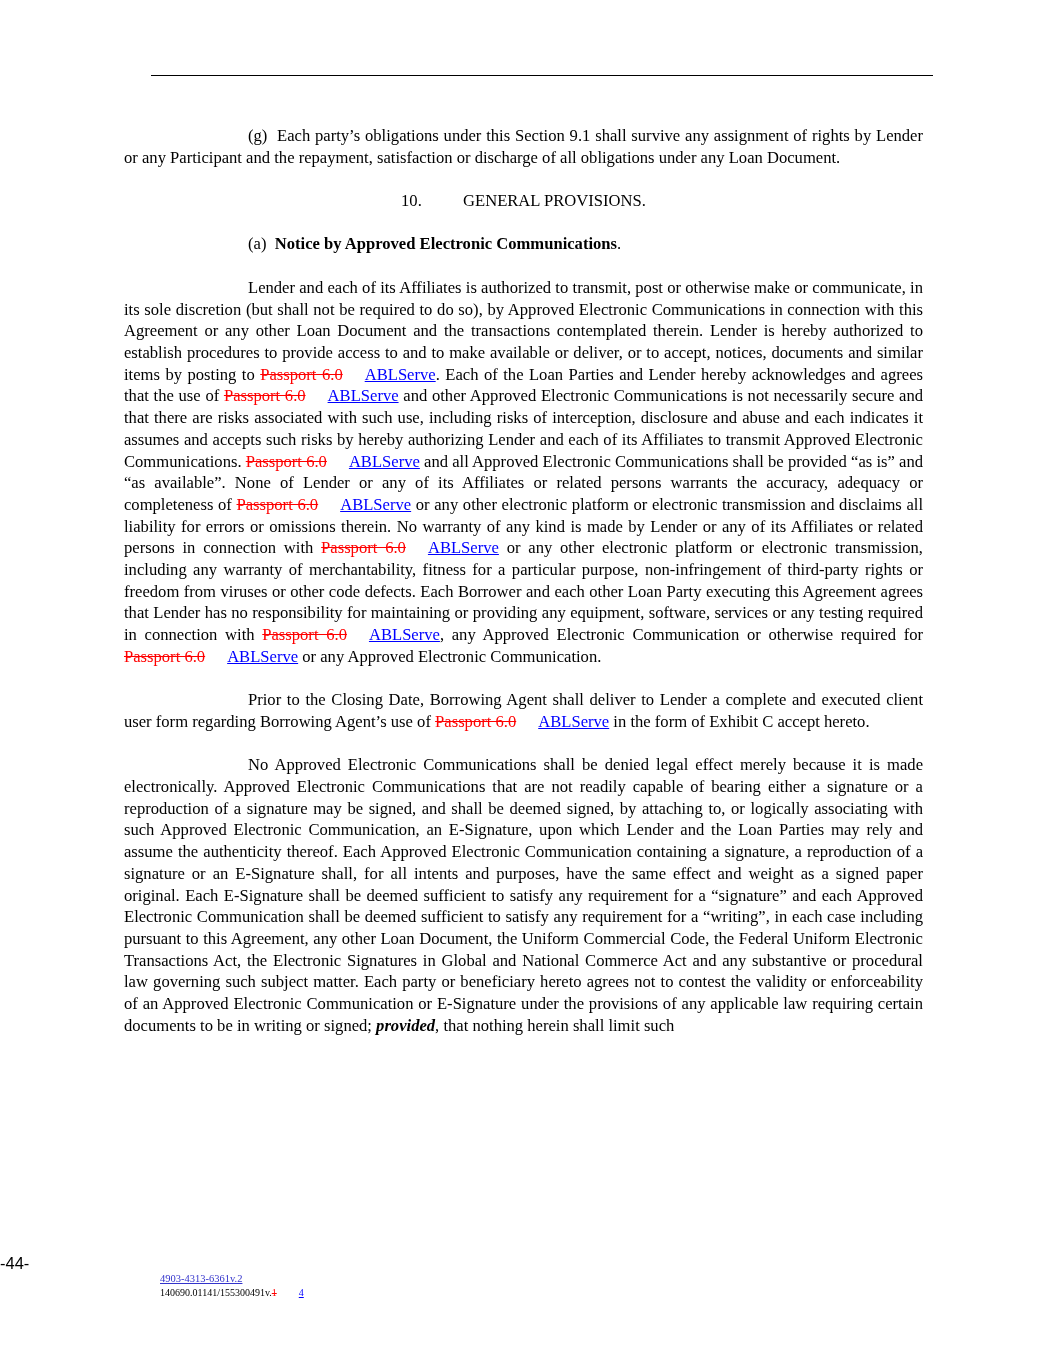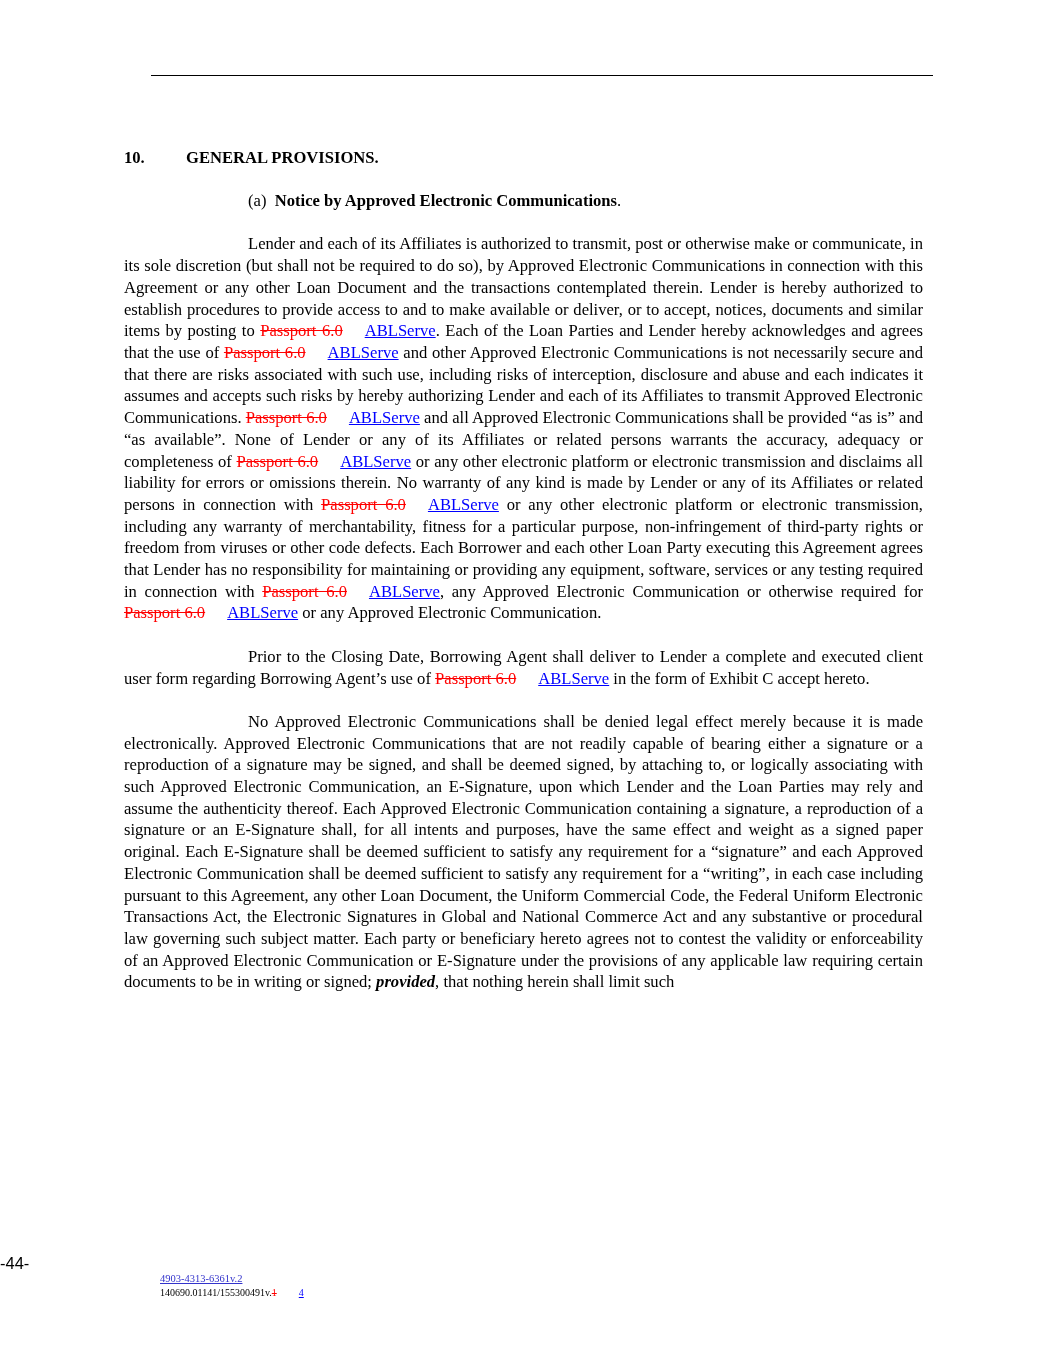--- a/index.html
+++ b/index.html
@@ -2,40 +2,41 @@
 <html><head>
 <meta charset="utf-8">
 <style>
   html, body { margin: 0; padding: 0; background: #ffffff; }
   body { width: 1055px; height: 1365px; position: relative; overflow: hidden; font-family: "Liberation Serif", "DejaVu Serif", serif; color: #000; }
   .top-rule { position: absolute; left: 151px; top: 75px; width: 782px; height: 0; border-top: 1.5px solid #000; }
   .page { position: absolute; left: 124px; top: 125px; width: 799px; font-size: 16.6px; line-height: 21.7px; }
   p { margin: 0; text-align: justify; text-align-last: left; }
   .indent { text-indent: 124px; }
   .gap { margin-top: 21.7px; }
-  .heading { font-weight: bold; display: flex; }
+  .heading { font-weight: normal; display: flex; justify-content: center; }
   .heading .num { width: 62px; }
   .subheading { padding-left: 62px; display: flex; }
   .subheading .num { width: 62px; font-weight: bold; }
   .subheading .title { font-weight: bold; }
   .del { color: #ff0000; text-decoration: line-through; }
   .ins { color: #0000ff; text-decoration: underline; padding-left: 22px; }
   .bi { font-weight: bold; font-style: italic; }
   .page-num { position: absolute; left: 0; width: 1055px; top: 1254px; font-family: "Liberation Sans", sans-serif; font-size: 16.5px; }
   .footer { position: absolute; left: 124px; top: 1272px; font-family: "Liberation Serif", serif; margin-left: 36px; }
   .footer .doc-id { font-size: 10.5px; color: #3333cc; text-decoration: underline; display: block; line-height: 13px; }
   .footer .doc-ver { font-size: 10px; line-height: 15px; display: block; }
 </style>
 </head>
 <body>
 
 <div class="top-rule"></div>
 
 <div class="page">
 
+  <p class="indent"><span>(g)</span>&nbsp; <span>Each party’s obligations under this Section 9.1 shall survive any assignment of rights by Lender or any Participant and the repayment, satisfaction or discharge of all obligations under any Loan Document.</span></p>
 
   <div class="heading gap">
     <span class="num">10.</span>
     <span>GENERAL PROVISIONS.</span>
   </div>
 
 
   <p class="indent gap"><span>(a)</span>&nbsp; <b>Notice by Approved Electronic Communications</b><span>.</span></p>
 
   <p class="indent gap"><span>Lender and each of its Affiliates is authorized to transmit, post or otherwise make or communicate, in its sole discretion (but shall not be required to do so), by Approved Electronic Communications in connection with this Agreement or any other Loan Document and the transactions contemplated therein.  Lender is hereby authorized to establish procedures to provide access to and to make available or deliver, or to accept, notices, documents and similar items by posting to </span><span class="del" style="color: rgb(255, 0, 0);">Passport 6.0</span><span class="ins" style="color: rgb(0, 0, 255);">ABLServe</span><span>.  Each of the Loan Parties and Lender hereby acknowledges and agrees that the use of </span><span class="del" style="color: rgb(255, 0, 0);">Passport 6.0</span><span class="ins" style="color: rgb(0, 0, 255);">ABLServe</span><span> and other Approved Electronic Communications is not necessarily secure and that there are risks associated with such use, including risks of interception, disclosure and abuse and each indicates it assumes and accepts such risks by hereby authorizing Lender and each of its Affiliates to transmit Approved Electronic Communications.  </span><span class="del" style="color: rgb(255, 0, 0);">Passport 6.0</span><span class="ins" style="color: rgb(0, 0, 255);">ABLServe</span><span> and all Approved Electronic Communications shall be provided “as is” and “as available”.  None of Lender or any of its Affiliates or related persons warrants the accuracy, adequacy or completeness of </span><span class="del" style="color: rgb(255, 0, 0);">Passport 6.0</span><span class="ins" style="color: rgb(0, 0, 255);">ABLServe</span><span> or any other electronic platform or electronic transmission and disclaims all liability for errors or omissions therein.  No warranty of any kind is made by Lender or any of its Affiliates or related persons in connection with </span><span class="del" style="color: rgb(255, 0, 0);">Passport 6.0</span><span class="ins" style="color: rgb(0, 0, 255);">ABLServe</span><span> or any other electronic platform or electronic transmission, including any warranty of merchantability, fitness for a particular purpose, non-infringement of third-party rights or freedom from viruses or other code defects.  Each Borrower and each other Loan Party executing this Agreement agrees that Lender has no responsibility for maintaining or providing any equipment, software, services or any testing required in connection with </span><span class="del" style="color: rgb(255, 0, 0);">Passport 6.0</span><span class="ins" style="color: rgb(0, 0, 255);">ABLServe</span><span>, any Approved Electronic Communication or otherwise required for </span><span class="del" style="color: rgb(255, 0, 0);">Passport 6.0</span><span class="ins" style="color: rgb(0, 0, 255);">ABLServe</span><span> or any Approved Electronic Communication.</span></p>

